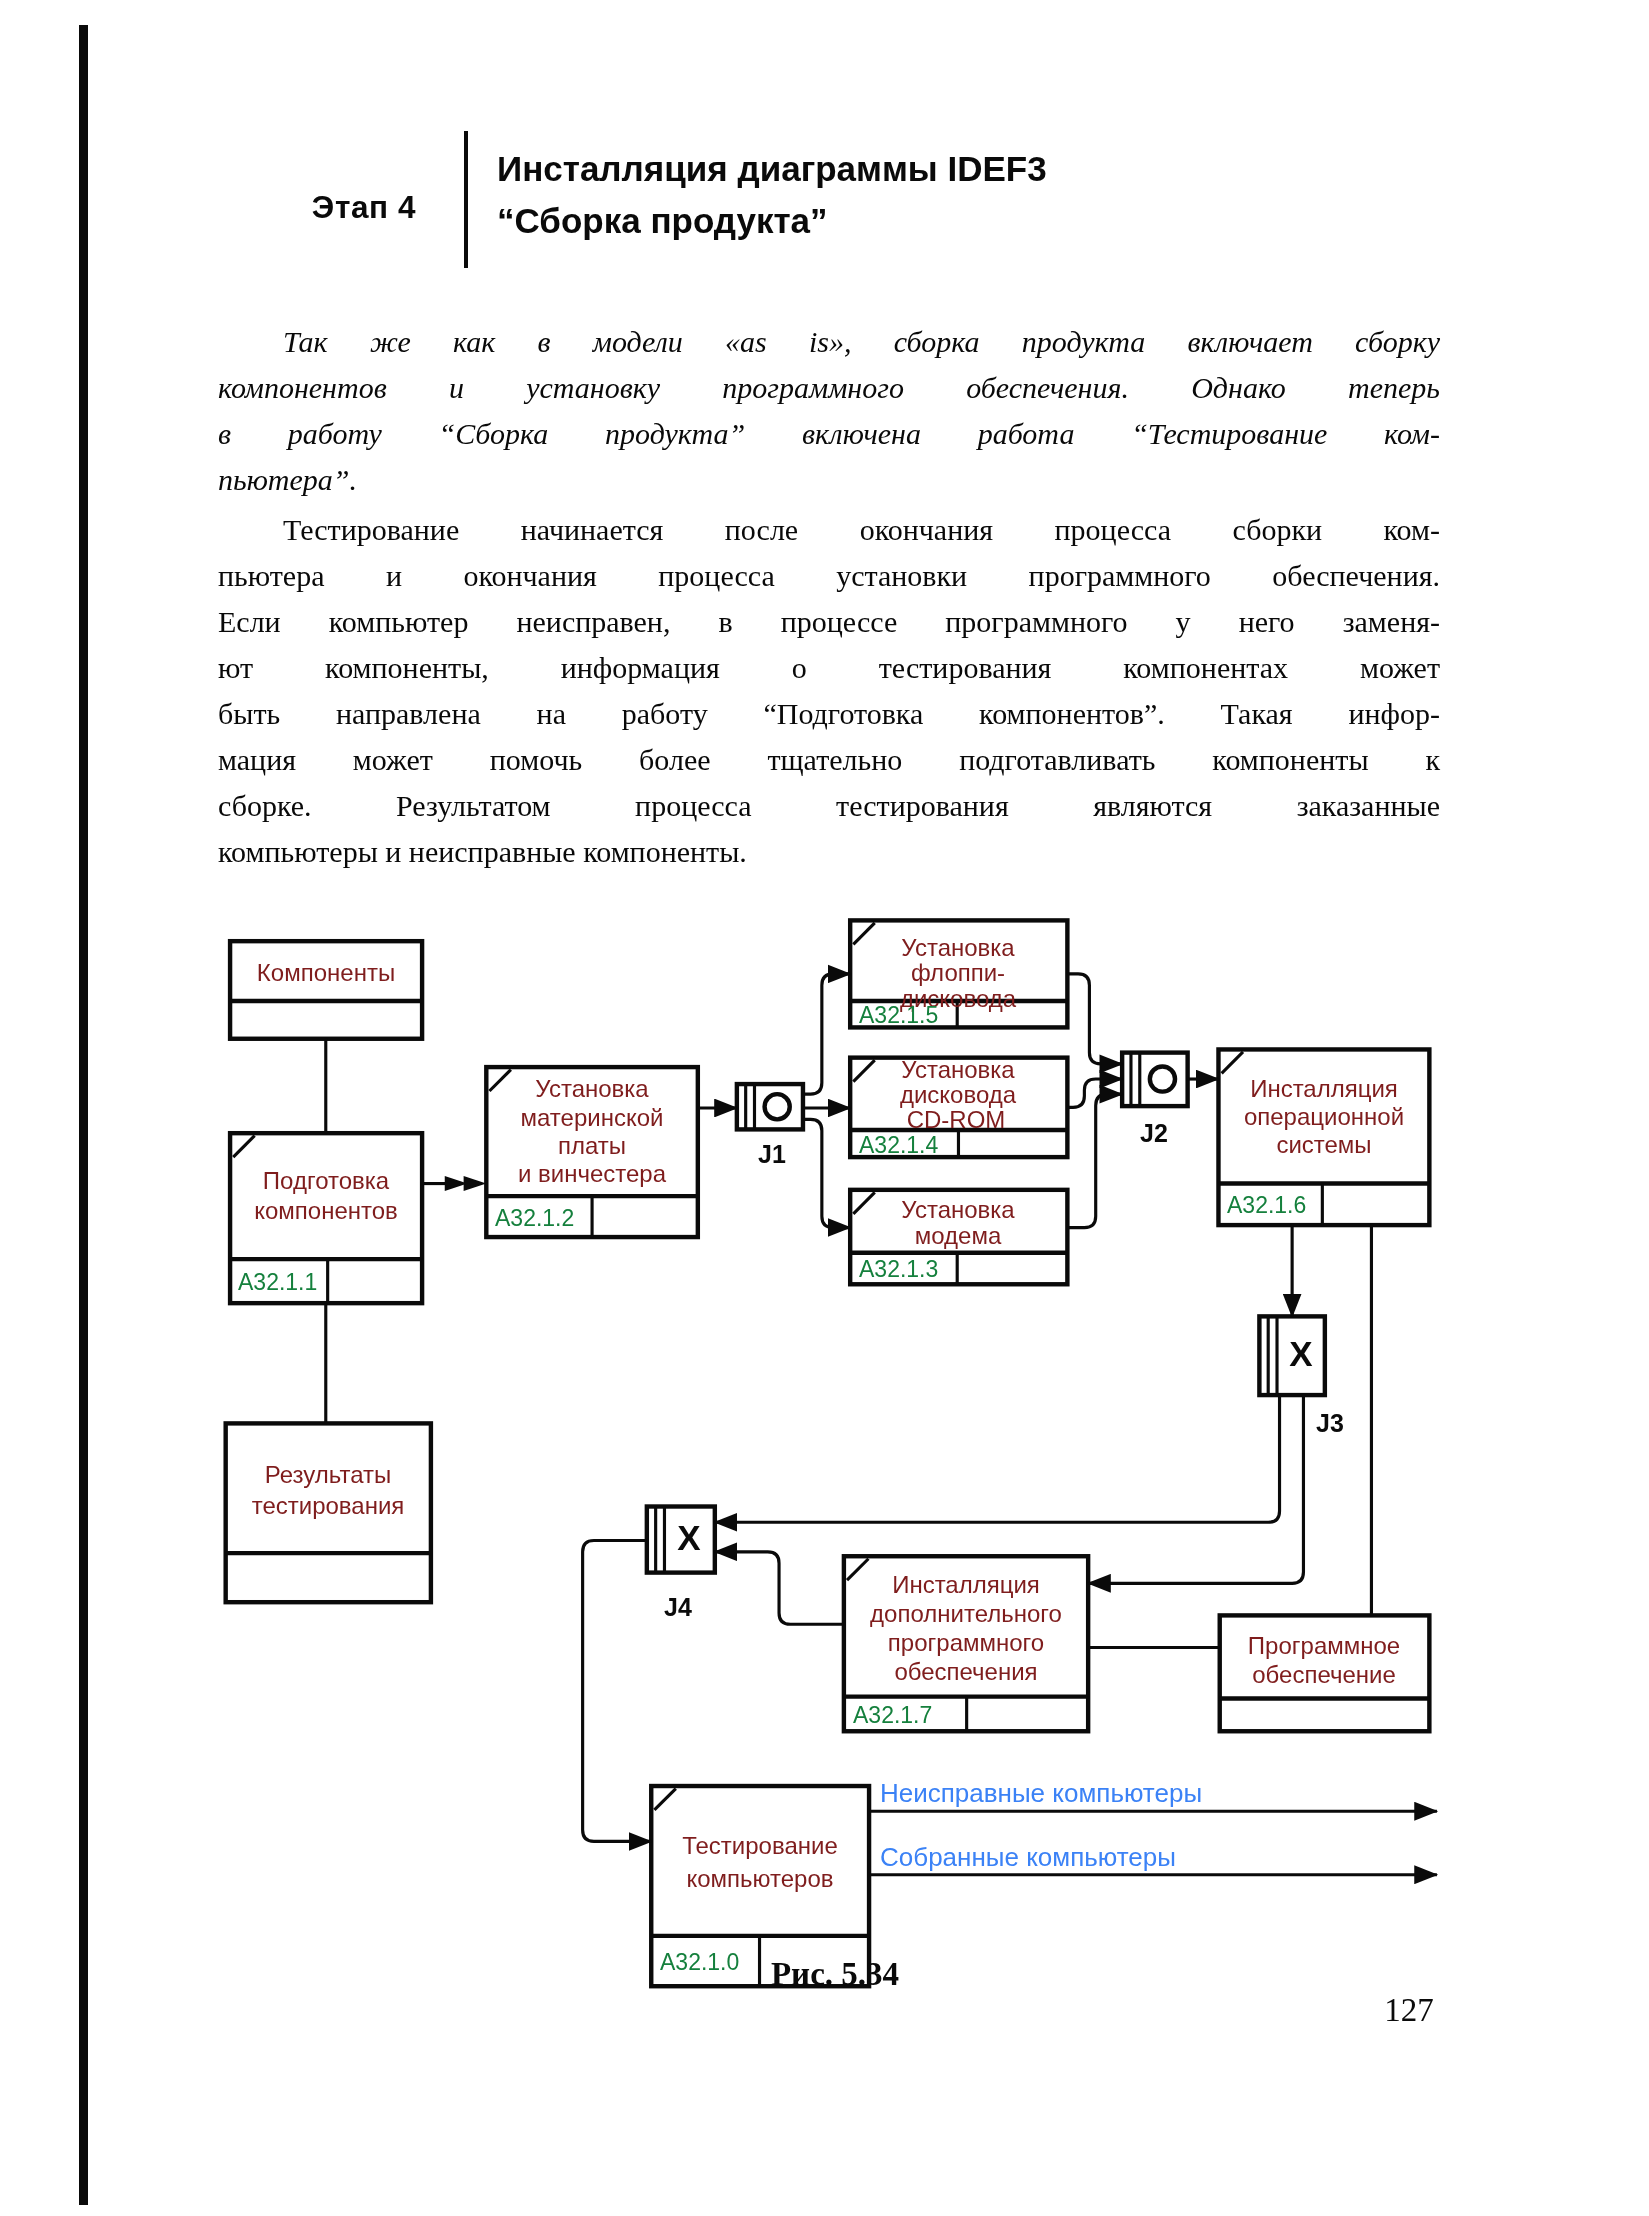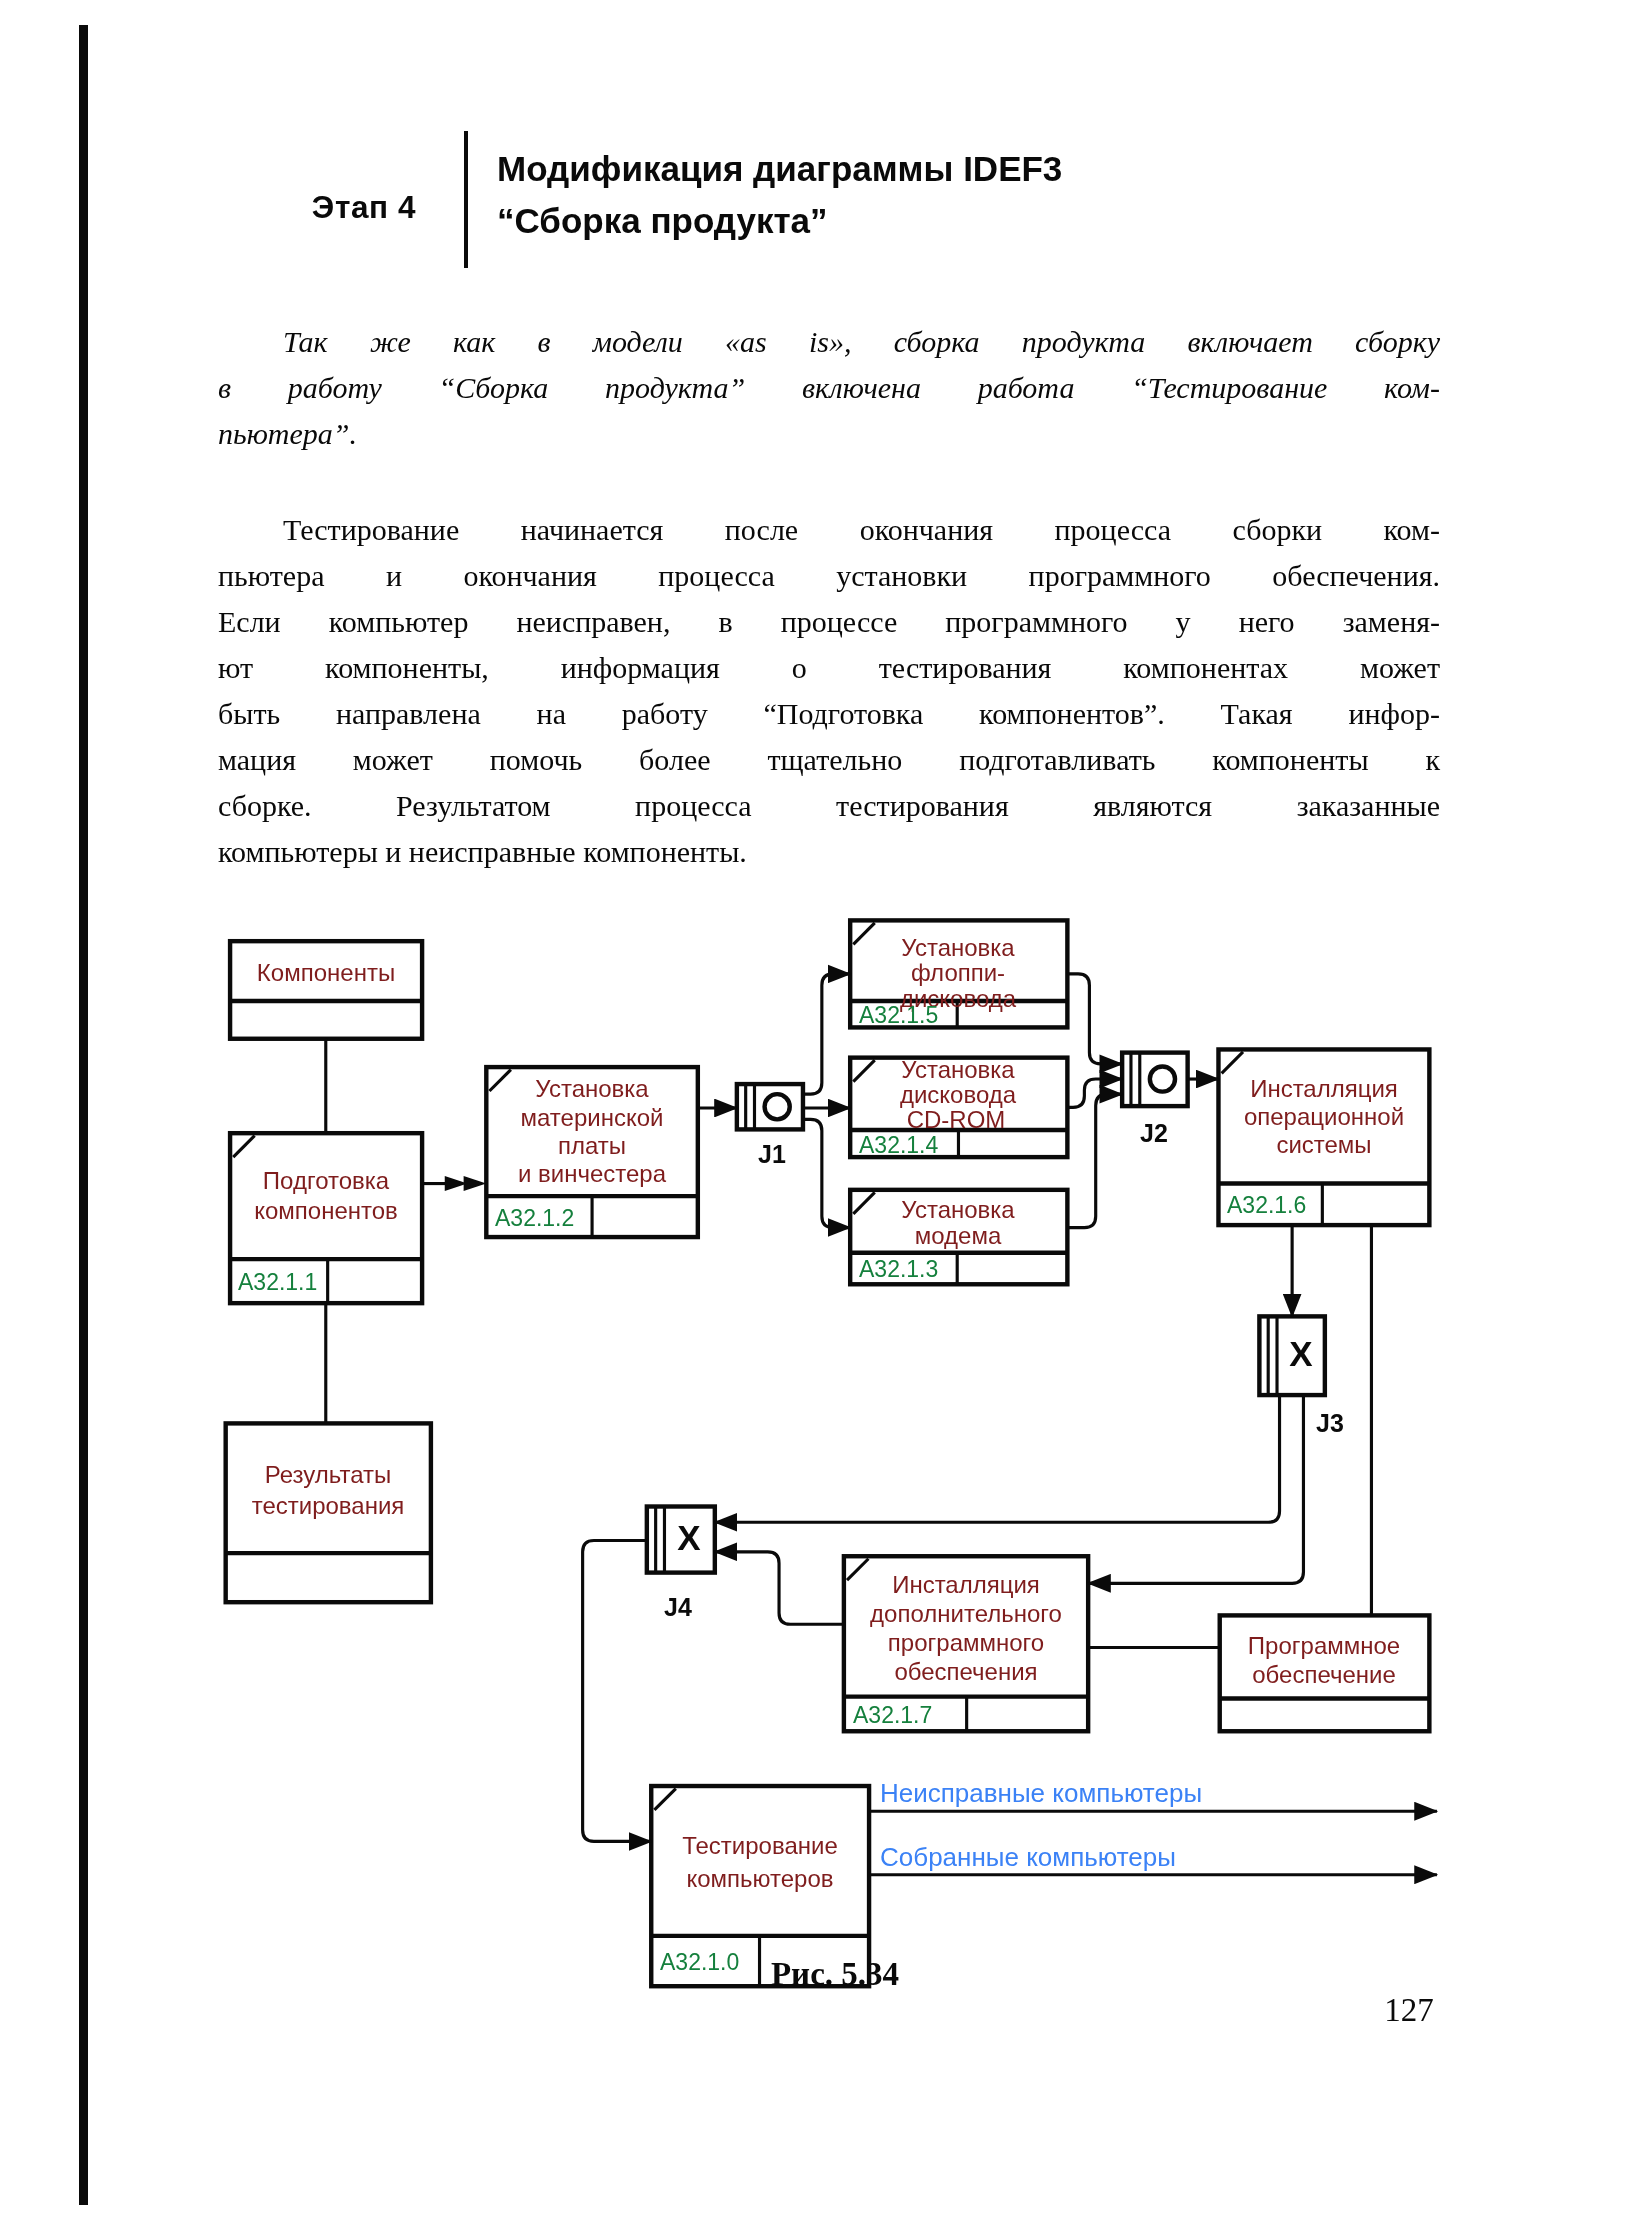--- a/index.html
+++ b/index.html
@@ -37,25 +37,26 @@
 </style>
 </head>
 <body>
 
 <div id="page">
 
   <div id="left-rule" class="abs"></div>
 
   <div id="stage-label" class="ctr" style="left:364px;top:207px;">Этап 4</div>
   <div id="header-divider" class="abs"></div>
-  <div class="abs title-line" style="top:149px;">Модификация диаграммы IDEF3</div>
+  <div class="abs title-line" style="top:149px;">Инсталляция диаграммы IDEF3</div>
   <div class="abs title-line" style="top:201px;">“Сборка продукта”</div>
 
   <div class="para" style="top:319px;font-style:italic;">
     <div class="pline indent">Так же как в модели «as is», сборка продукта включает сборку</div>
+    <div class="pline">компонентов и установку программного обеспечения. Однако теперь</div>
     <div class="pline">в работу “Сборка продукта” включена работа “Тестирование ком-</div>
     <div class="pline last">пьютера”.</div>
   </div>
 
   <div class="para" style="top:507px;">
     <div class="pline indent">Тестирование начинается после окончания процесса сборки ком-</div>
     <div class="pline">пьютера и окончания процесса установки программного обеспечения.</div>
     <div class="pline">Если компьютер неисправен, в процессе программного у него заменя-</div>
     <div class="pline">ют компоненты, информация о тестирования компонентах может</div>
     <div class="pline">быть направлена на работу “Подготовка компонентов”. Такая инфор-</div>

